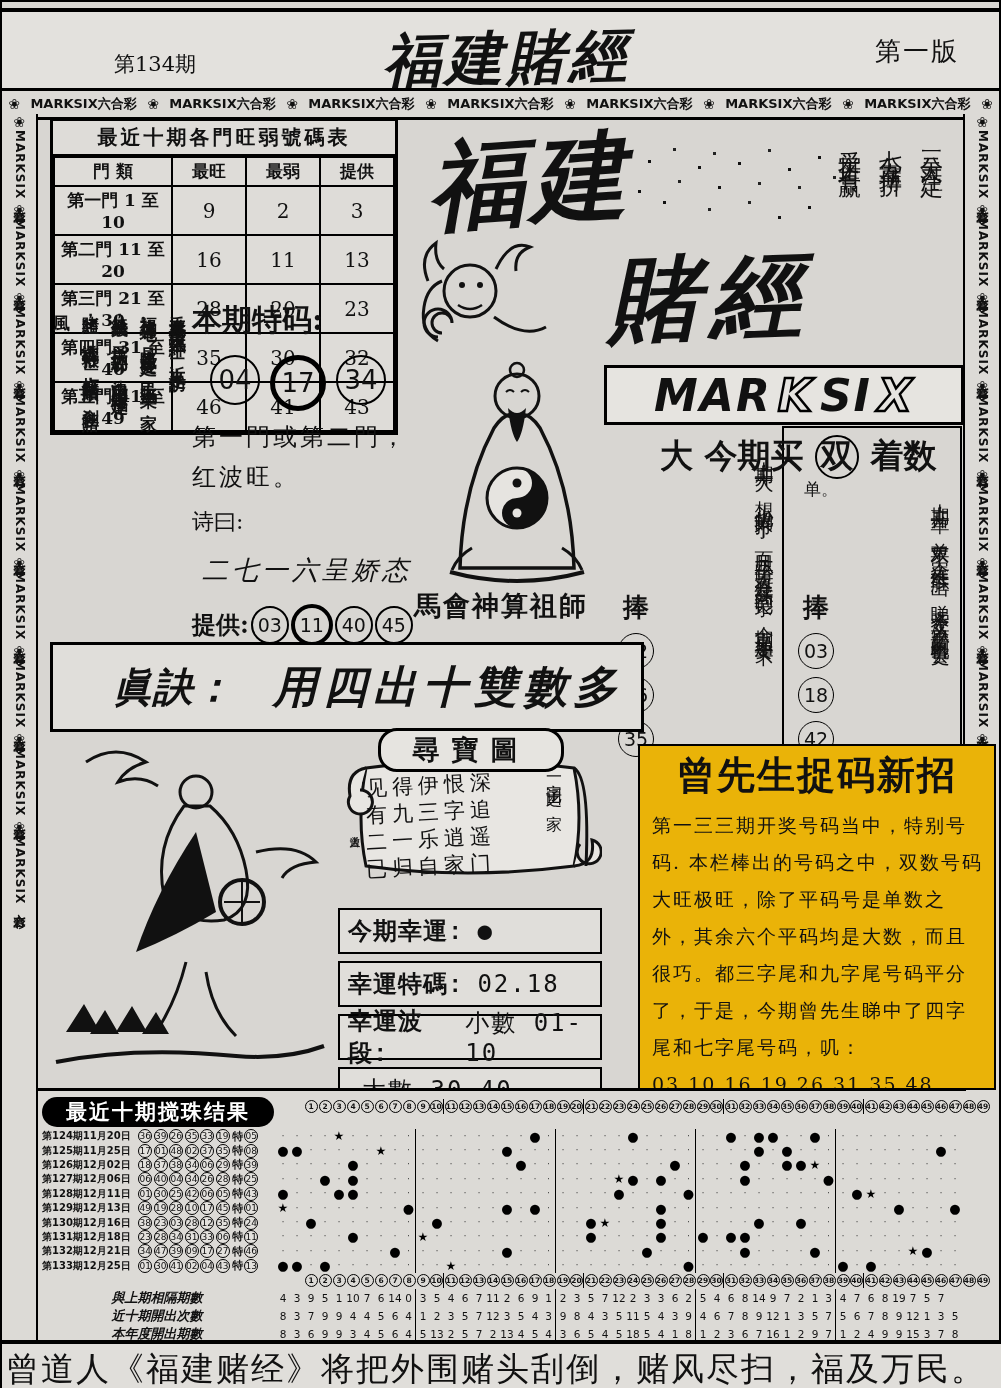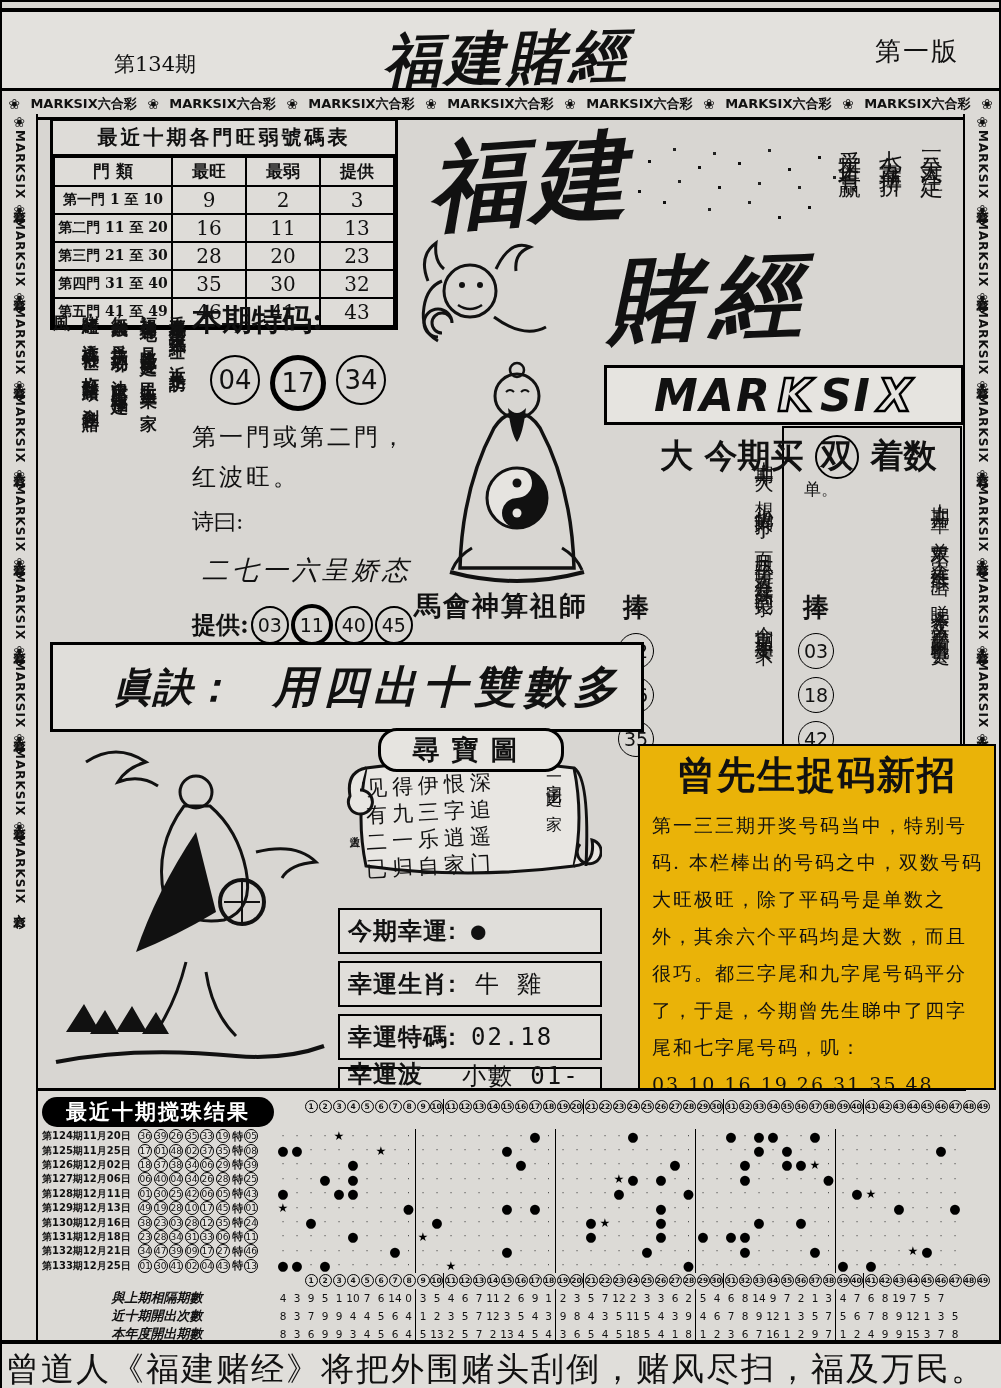--- a/index.html
+++ b/index.html
@@ -21,21 +21,21 @@
   #strip-left{left:0;border-right:2px solid #000;}
   #strip-right{right:0;border-left:2px solid #000;}
   .flower{font-size:14px;margin:0 2px;}
 
   
   .doors{left:48px;top:116px;width:342px;border:3px solid #000;background:#dedcd8;}
   .doors .ttl{text-align:center;font-size:20px;font-weight:bold;font-family:"DejaVu Serif",serif;letter-spacing:3px;padding:3px 0;border-bottom:2px solid #000;}
   .doors table{border-collapse:collapse;width:100%;}
   .doors td,.doors th{border:2px solid #000;text-align:center;font-family:"DejaVu Serif",serif;}
   .doors th{font-size:17px;padding:2px 2px;}
-  .doors td.door{font-size:14px;font-weight:bold;padding:2px 3px;}
+  .doors td.door{font-size:17px;font-weight:bold;padding:2px 3px;}
   .doors td.val{font-size:20px;width:70px;}
 
   
   .masthead{left:396px;top:114px;width:562px;height:248px;}
   .mh-top{position:absolute;left:30px;top:2px;font-size:96px;font-weight:bold;font-family:"DejaVu Serif",serif;font-style:italic;letter-spacing:6px;transform:rotate(-4deg);}
   .mh-bottom{position:absolute;left:210px;top:120px;font-size:92px;font-weight:bold;font-family:"DejaVu Serif",serif;font-style:italic;letter-spacing:10px;transform:rotate(-2deg);}
   .slogan-wrap{position:absolute;right:12px;top:16px;height:235px;display:flex;flex-direction:row;gap:10px;}
   .slogan-col{writing-mode:vertical-rl;font-size:23px;font-family:"DejaVu Serif",serif;letter-spacing:6px;}
   .speck{position:absolute;left:220px;top:30px;width:3px;height:3px;background:#222;
     box-shadow:12px 4px #222,30px 14px #111,55px 2px #222,80px 20px #111,95px 6px #222,120px 16px #111,150px 3px #222,170px 22px #111,60px 34px #222,100px 40px #111,140px 36px #222,20px 44px #111,180px 40px #222,200px 10px #111,215px 30px #222,45px 55px #111,130px 55px #222,190px 60px #111,90px 62px #222,160px 70px #111;}
@@ -96,21 +96,21 @@
   .treasure{left:336px;top:726px;width:264px;height:178px;}
   .t-title{position:absolute;left:40px;top:0;width:180px;height:38px;border:3px solid #000;border-radius:19px;background:#e6e4e0;display:flex;align-items:center;justify-content:center;font-size:27px;font-weight:bold;font-family:"DejaVu Serif",serif;letter-spacing:12px;z-index:2;}
   .t-lines{position:absolute;left:28px;top:44px;z-index:2;}
   .scroll-line{font-size:21px;font-family:"DejaVu Serif",serif;letter-spacing:5px;line-height:27px;transform:rotate(-3deg);}
   .t-side{position:absolute;right:38px;top:40px;writing-mode:vertical-rl;font-size:16px;font-family:"DejaVu Serif",serif;letter-spacing:3px;z-index:2;}
   .t-sign{position:absolute;left:8px;top:100px;writing-mode:vertical-rl;font-size:11px;z-index:2;}
 
   
   .lucky{left:336px;top:906px;width:264px;}
   .lrow{border:2.5px solid #000;height:42px;margin-bottom:7px;display:flex;align-items:center;background:#e0deda;}
-  .llabel{font-size:24px;font-weight:bold;font-family:Liberation Sans, sans-serif;margin-left:8px;letter-spacing:1px;}
+  .llabel{font-size:24px;font-weight:bold;font-family:Liberation Mono, monospace;margin-left:8px;letter-spacing:1px;}
   .lval{font-size:24px;font-family:"DejaVu Sans Mono",monospace;margin-left:14px;letter-spacing:2px;}
   .zo{font-size:24px;margin-left:18px;font-family:"DejaVu Serif",serif;}
 
   
   .zeng{left:636px;top:742px;width:354px;height:342px;border:2px solid #000;background:#eab308;}
   .zeng .zt{font-size:38px;font-weight:bold;font-family:"DejaVu Serif",serif;text-align:center;letter-spacing:2px;margin-top:4px;}
   .zeng .zb{font-size:19px;font-family:"DejaVu Serif",serif;line-height:37px;margin:6px 10px 0 12px;letter-spacing:2px;}
 
   
   .results{left:36px;top:1086px;width:928px;height:252px;border-top:3px solid #000;background:#dcdad6;}
@@ -387,25 +387,20 @@
     <div class="t-side">一字记之曰：家</div>
     <div class="t-sign">曾道人</div>
   </div>
 
   <div class="abs lucky" id="lucky">
       <div class="lrow">
         <span class="llabel">今期幸運:</span>
         <span class="lval">●</span>
       </div>
       <div class="lrow">
-        <span class="llabel">幸運生肖:</span>
-        <span class="zo">牛</span>
-        <span class="zo">雞</span>
-      </div>
-      <div class="lrow">
         <span class="llabel">幸運特碼:</span>
         <span class="lval">02.18</span>
       </div>
       <div class="lrow">
         <span class="llabel">幸運波段:</span>
         <span class="lval">小數 01-10</span>
       </div>
       <div class="lrow">
         <span class="llabel"></span>
         <span class="lval">大數 30-40</span>

